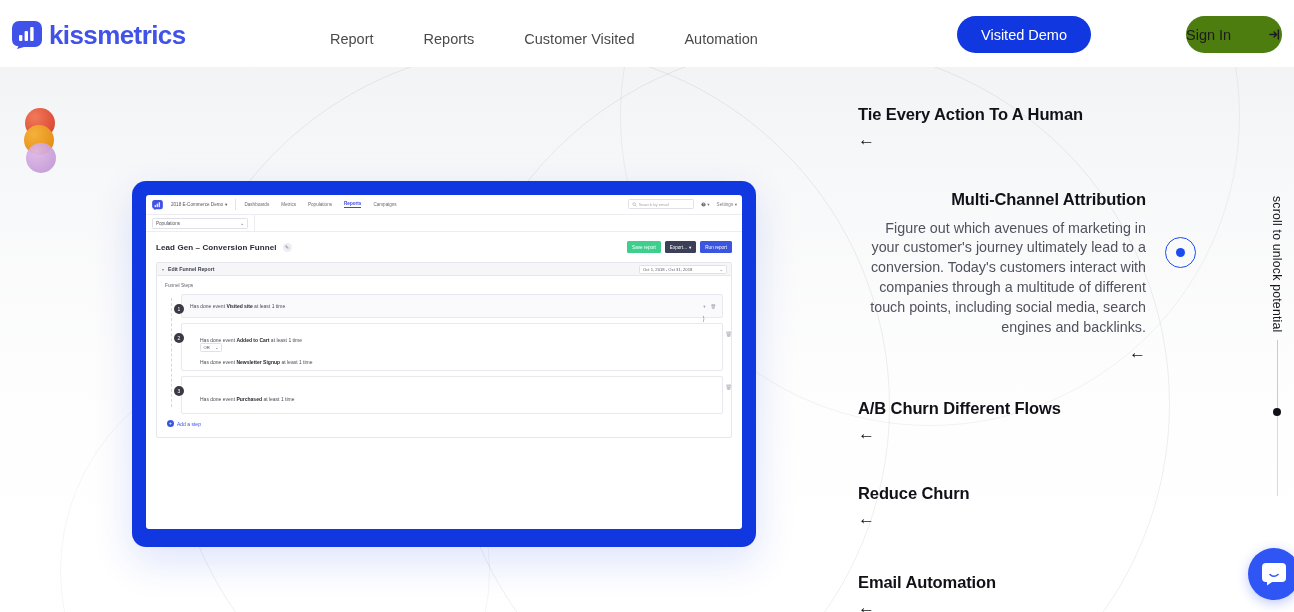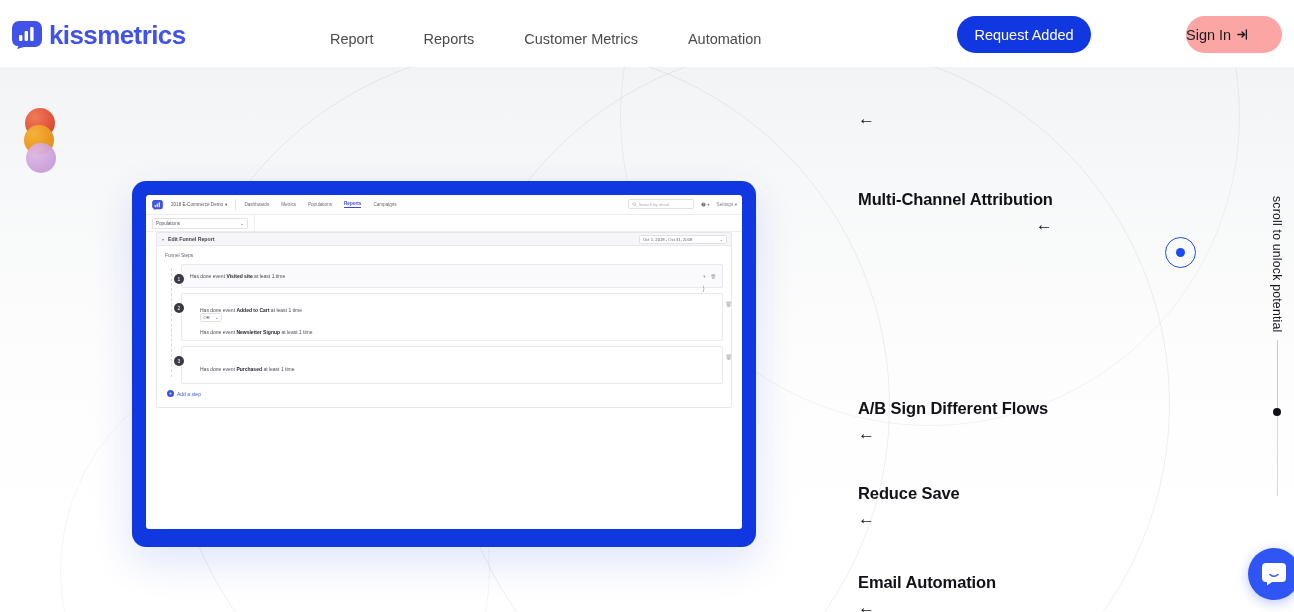--- a/index.html
+++ b/index.html
@@ -47,23 +47,23 @@
   }
   .nav-link:last-child { margin-right: 0; }
   .btn-demo {
     position: absolute; left: 957px; top: 5px; width: 134px; height: 37px;
     background: #1137e0; color: #fff; border: none; border-radius: 19px;
     font-size: 14.5px; font-family: inherit; cursor: pointer;
     display: flex; align-items: center; justify-content: center;
   }
   .btn-signin {
     position: absolute; left: 1186px; top: 5px; width: 96px; height: 37px;
-    background: #fca5a5; color: #1c1c1c; border: none; border-radius: 19px;
+    background: #4d7c0f; color: #1c1c1c; border: none; border-radius: 19px;
     font-size: 14.5px; font-family: inherit; cursor: pointer;
-    display: flex; align-items: center; justify-content: flex-start; gap: 6px;
+    display: flex; align-items: center; justify-content: space-between; gap: 6px;
   }
   .signin-icon { display: block; }
 
   
   .spheres { position: absolute; left: 24px; top: 108px; width: 40px; height: 66px; z-index: 20; }
   .sphere { position: absolute; width: 30px; height: 30px; border-radius: 50%; filter: blur(0.4px); }
   .sph1 { top: 0; left: 1px;  background: radial-gradient(circle at 33% 30%, #f07a5a 0%, #e0533c 60%, #c9402f 100%); }
   .sph2 { top: 17px; left: 0; background: radial-gradient(circle at 33% 30%, #f5b13c 0%, #e9961f 60%, #d98513 100%); }
   .sph3 { top: 35px; left: 2px; background: radial-gradient(circle at 33% 30%, #e0b8e8 0%, #caa0da 60%, #b98fd0 100%); opacity: .92; }
 
@@ -225,25 +225,25 @@
         <rect x="7" y="14" width="3.4" height="6" rx="1" fill="#ffffff"></rect>
         <rect x="12.6" y="10" width="3.4" height="10" rx="1" fill="#ffffff"></rect>
         <rect x="18.2" y="6" width="3.4" height="14" rx="1" fill="#ffffff"></rect>
       </svg>
       <span class="logo-text">kissmetrics</span>
     </div>
 
     <div class="nav-links">
       <a class="nav-link">Report</a>
       <a class="nav-link">Reports</a>
-      <a class="nav-link">Customer Metrics</a>
+      <a class="nav-link">Customer Visited</a>
       <a class="nav-link">Automation</a>
     </div>
 
-    <button class="btn-demo">Request Added</button>
+    <button class="btn-demo">Visited Demo</button>
 
     <button class="btn-signin">
       <span>Sign In</span>
       <svg class="signin-icon" width="13" height="13" viewBox="0 0 16 16">
         <path d="M1 8 H9 M6.2 4.8 L9.4 8 L6.2 11.2" stroke="#1c1c1c" stroke-width="1.7" fill="none" stroke-linecap="round" stroke-linejoin="round"></path>
         <path d="M11.5 2.5 V13.5" stroke="#1c1c1c" stroke-width="1.7" stroke-linecap="round"></path>
       </svg>
     </button>
   </div>
 
@@ -298,20 +298,32 @@
       </div>
 
       <div class="app-subnav">
         <div class="app-select">
           <span>Populations</span>
           <span>⌄</span>
         </div>
         <div class="app-subnav-rest"></div>
       </div>
 
+      <div class="app-titlerow">
+        <span class="app-title">Lead Gen – Conversion Funnel</span>
+        <span class="edit-pill">✎</span>
+        <div class="app-btnrow">
+          <button class="app-btn btn-save">Save report</button>
+          <button class="app-btn btn-export">
+            <span>Export...</span>
+            <span>▾</span>
+          </button>
+          <button class="app-btn btn-run">Run report</button>
+        </div>
+      </div>
 
       <div class="app-panel">
         <div class="panel-head">
           <span class="caret-down">▾</span>
           <span class="panel-title">Edit Funnel Report</span>
           <div class="daterange">
             <span>Oct 1, 2018 - Oct 31, 2018</span>
             <span>⌄</span>
           </div>
         </div>
@@ -359,35 +371,37 @@
           </div>
         </div>
       </div>
 
     </div>
   </div>
 
   <div class="features">
 
     <div class="feature f0">
+      <div class="feature-title">Tie Every Action To A Human</div>
       <span class="feature-arrow">←</span>
     </div>
 
     <div class="feature f1" style="top:85px">
       <div class="feature-title">Multi-Channel Attribution</div>
+      <div class="feature-body">Figure out which avenues of marketing in your customer's journey ultimately lead to a conversion. Today's customers interact with companies through a multitude of different touch points, including social media, search engines and backlinks.</div>
       <span class="feature-arrow">←</span>
     </div>
 
     <div class="feature f2">
-      <div class="feature-title">A/B Sign Different Flows</div>
+      <div class="feature-title">A/B Churn Different Flows</div>
       <span class="feature-arrow">←</span>
     </div>
 
     <div class="feature f3">
-      <div class="feature-title">Reduce Save</div>
+      <div class="feature-title">Reduce Churn</div>
       <span class="feature-arrow">←</span>
     </div>
 
     <div class="feature f4">
       <div class="feature-title">Email Automation</div>
       <span class="feature-arrow">←</span>
     </div>
   </div>
 
   <div class="ring">

